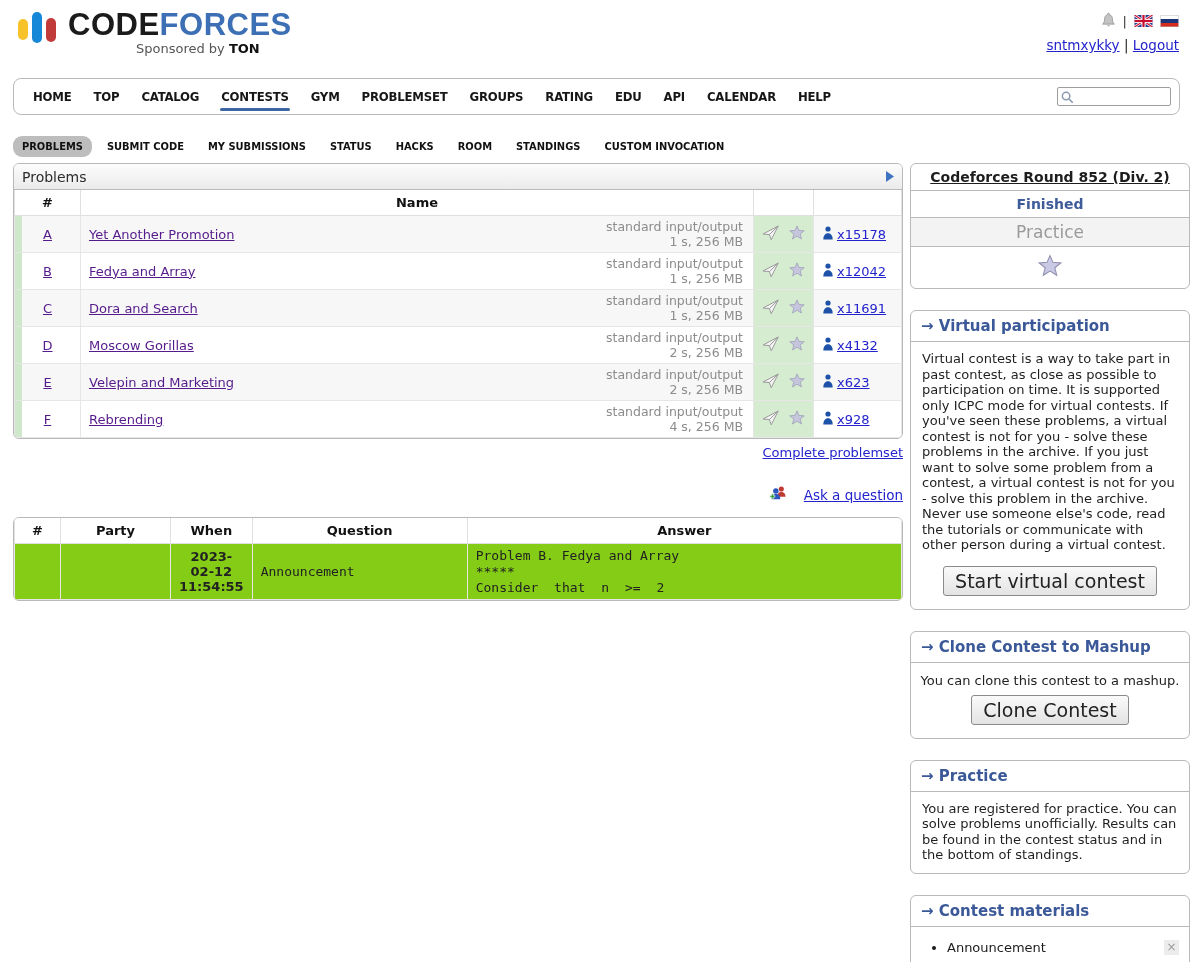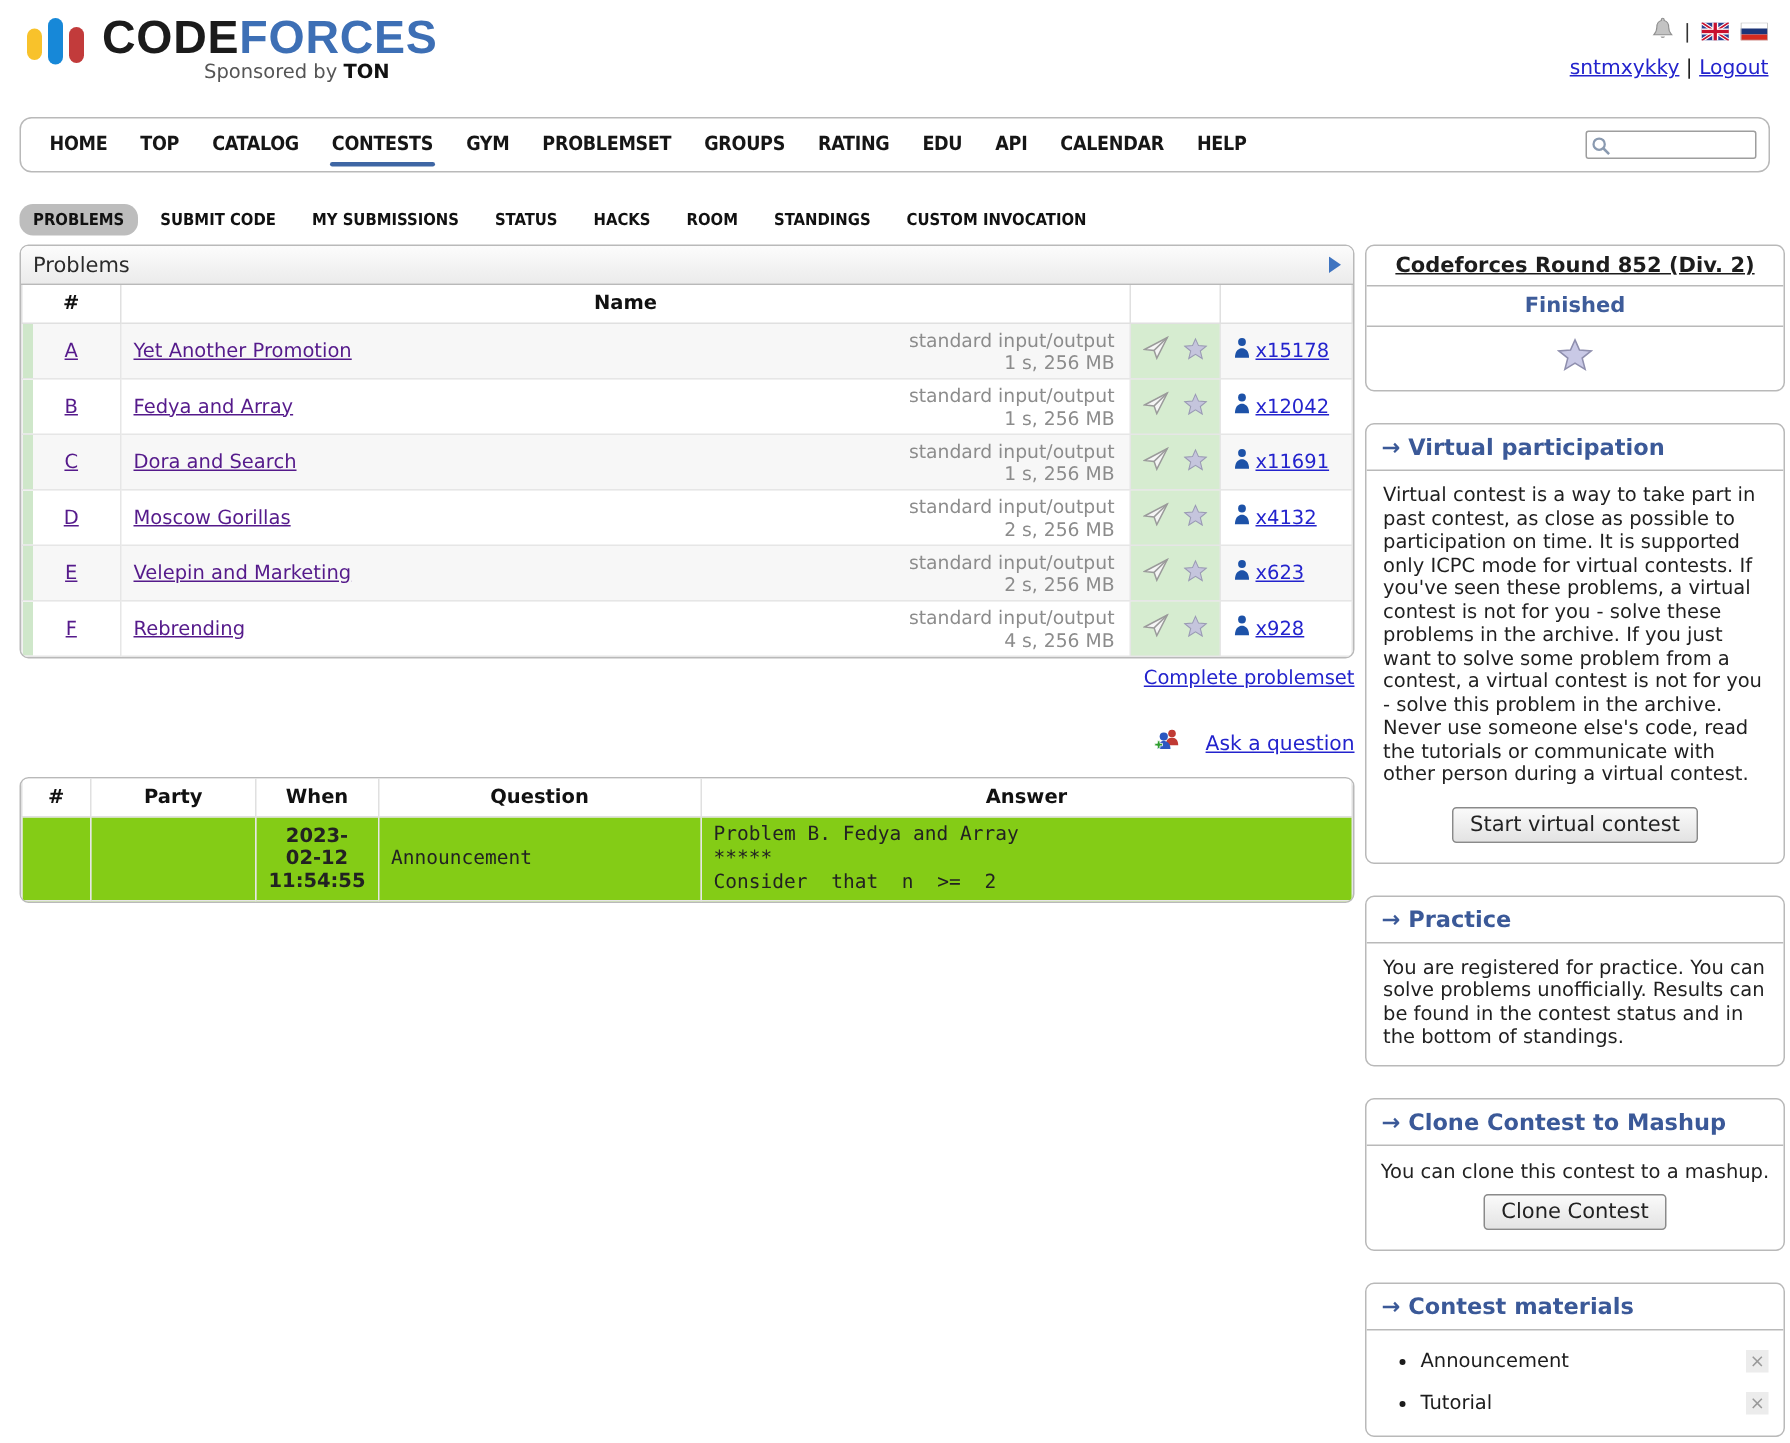--- a/index.html
+++ b/index.html
@@ -98,21 +98,21 @@
   .contest-row:last-child { border-bottom:none; }
   .contest-title a { font-weight:bold; color:#1d1d1d; }
   .contest-state { font-weight:bold; color:#3e5c9a; }
   .contest-mode { color:#9a9a9a; background:#f3f3f3; font-size:17px; padding:4px; }
   .contest-star { padding:7px 6px 8px 6px; }
 
   .side-caption { padding:6px 10px; border-bottom:1px solid #b9b9b9; font-weight:bold; font-size:15px; color:#3b5998; }
   .side-text { padding:9px 11px 10px 11px; font-size:13px; line-height:15.5px; color:#1f1f1f; }
   .side-text-center { text-align:center; padding:10px 8px 4px 8px; font-size:13px; }
   .btn-row { text-align:center; padding:3px 0 13px 0; }
-  .cf-button { font-family:inherit; font-size:14px; color:#222; padding:3px 11px;
+  .cf-button { font-family:inherit; font-size:19px; color:#222; padding:3px 11px;
                border:1px solid #8a8a8a; border-radius:3px; background:linear-gradient(#fafafa,#e3e3e3); cursor:pointer; }
 
   .materials-list { margin:13px 0 14px 0; padding-left:36px; }
   .materials-list li { position:relative; margin-bottom:13px; font-size:13px; color:#1c1c1c; }
   .dismiss { position:absolute; right:10px; top:0; width:15px; height:15px; line-height:14px; text-align:center;
              background:#ececec; color:#9a9a9a; font-size:12px; cursor:pointer; }
 </style>
 </head>
 <body>
 
@@ -530,48 +530,49 @@
       </table>
     </div>
   </div>
 
   <div class="side-col">
     <div class="roundbox side-box">
       <div class="contest-row contest-title">
         <a style="text-decoration:underline;">Codeforces Round 852 (Div. 2)</a>
       </div>
       <div class="contest-row contest-state">Finished</div>
+      <div class="contest-row contest-mode">Practice</div>
       <div class="contest-row contest-star">
         <span>
           <svg width="24" height="23" viewBox="0 0 16 15">
               <path d="M8 .9 L10 5.4 L15.2 5.8 L11.2 9 L12.5 14 L8 11.2 L3.5 14 L4.8 9 L.8 5.8 L6 5.4 Z" fill="#c9c9e6" stroke="#8f8fae" stroke-width=".7"></path>
             </svg>
         </span>
       </div>
     </div>
 
     <div class="roundbox side-box">
       <div class="side-caption">→ Virtual participation</div>
       <div class="side-text">Virtual contest is a way to take part in past contest, as close as possible to participation on time. It is supported only ICPC mode for virtual contests. If you've seen these problems, a virtual contest is not for you - solve these problems in the archive. If you just want to solve some problem from a contest, a virtual contest is not for you - solve this problem in the archive. Never use someone else's code, read the tutorials or communicate with other person during a virtual contest.</div>
       <div class="btn-row">
         <button class="cf-button">Start virtual contest</button>
       </div>
     </div>
 
     <div class="roundbox side-box">
-      <div class="side-caption">→ Practice</div>
-      <div class="side-text">You are registered for practice. You can solve problems unofficially. Results can be found in the contest status and in the bottom of standings.</div>
-    </div>
-
-    <div class="roundbox side-box">
       <div class="side-caption">→ Clone Contest to Mashup</div>
       <div class="side-text-center">You can clone this contest to a mashup.</div>
       <div class="btn-row">
         <button class="cf-button">Clone Contest</button>
       </div>
+    </div>
+
+    <div class="roundbox side-box">
+      <div class="side-caption">→ Practice</div>
+      <div class="side-text">You are registered for practice. You can solve problems unofficially. Results can be found in the contest status and in the bottom of standings.</div>
     </div>
 
     <div class="roundbox side-box">
       <div class="side-caption">→ Contest materials</div>
       <ul class="materials-list">
   <li>
     <span>Announcement</span>
     <span class="dismiss">×</span>
   </li>
 

